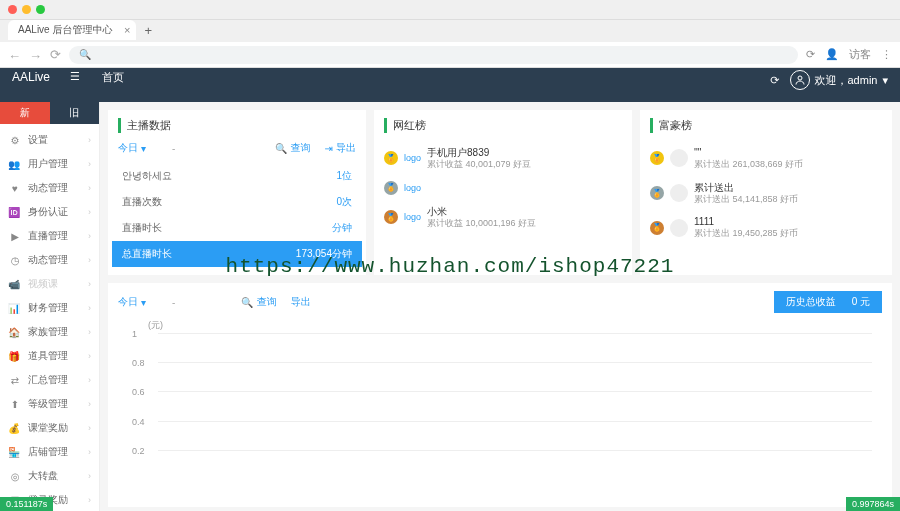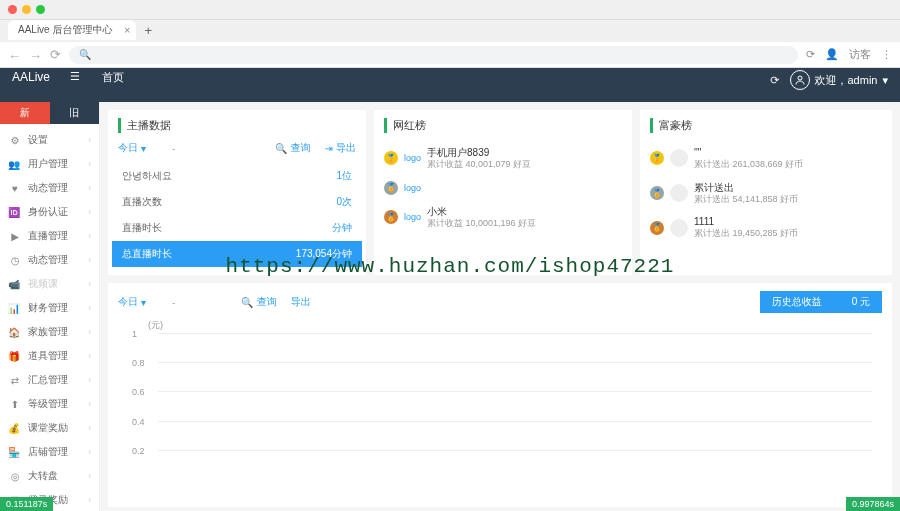--- a/index.html
+++ b/index.html
@@ -53,21 +53,21 @@
 .medal-1{background:#f1c40f}
 .medal-2{background:#95a5a6}
 .medal-3{background:#cd7f32}
 .logo-badge{color:#2b9df4;font-size:9px;flex-shrink:0}
 .rank-text{flex:1;line-height:1.3}
 .rank-name{color:#333;font-size:10px}
 .rank-sub{color:#999;font-size:9px}
 .mini-ava{width:18px;height:18px;border-radius:50%;background:#eee;flex-shrink:0}
 .panel-finance{background:#fff;padding:8px 10px}
 .finance-head{display:flex;align-items:center;margin-bottom:6px}
-.history-btn{margin-left:auto;background:#2b9df4;color:#fff;padding:4px 12px;font-size:10px;display:flex;gap:30px}
+.history-btn{margin-left:auto;background:#2b9df4;color:#fff;padding:4px 12px;font-size:10px;display:flex;gap:16px}
 .chart{position:relative;height:180px;margin-top:6px}
 .chart-ylabel{position:absolute;left:30px;top:0;font-size:9px;color:#999}
 .chart-grid{position:absolute;left:40px;right:10px;top:14px;bottom:20px}
 .grid-line{position:absolute;left:0;right:0;border-top:1px solid #eee}
 .grid-label{position:absolute;left:-26px;font-size:9px;color:#999;transform:translateY(-50%)}
 .watermark{position:absolute;top:255px;left:50%;transform:translateX(-50%);font-size:21px;color:#14532d;font-family:Liberation Mono, monospace;letter-spacing:1px;pointer-events:none;z-index:100}
 .footer-badge{position:absolute;bottom:0;padding:2px 6px;font-size:9px;color:#fff;background:#27ae60}
 .footer-badge.left{left:0}
 .footer-badge.right{right:0}
 </style>

